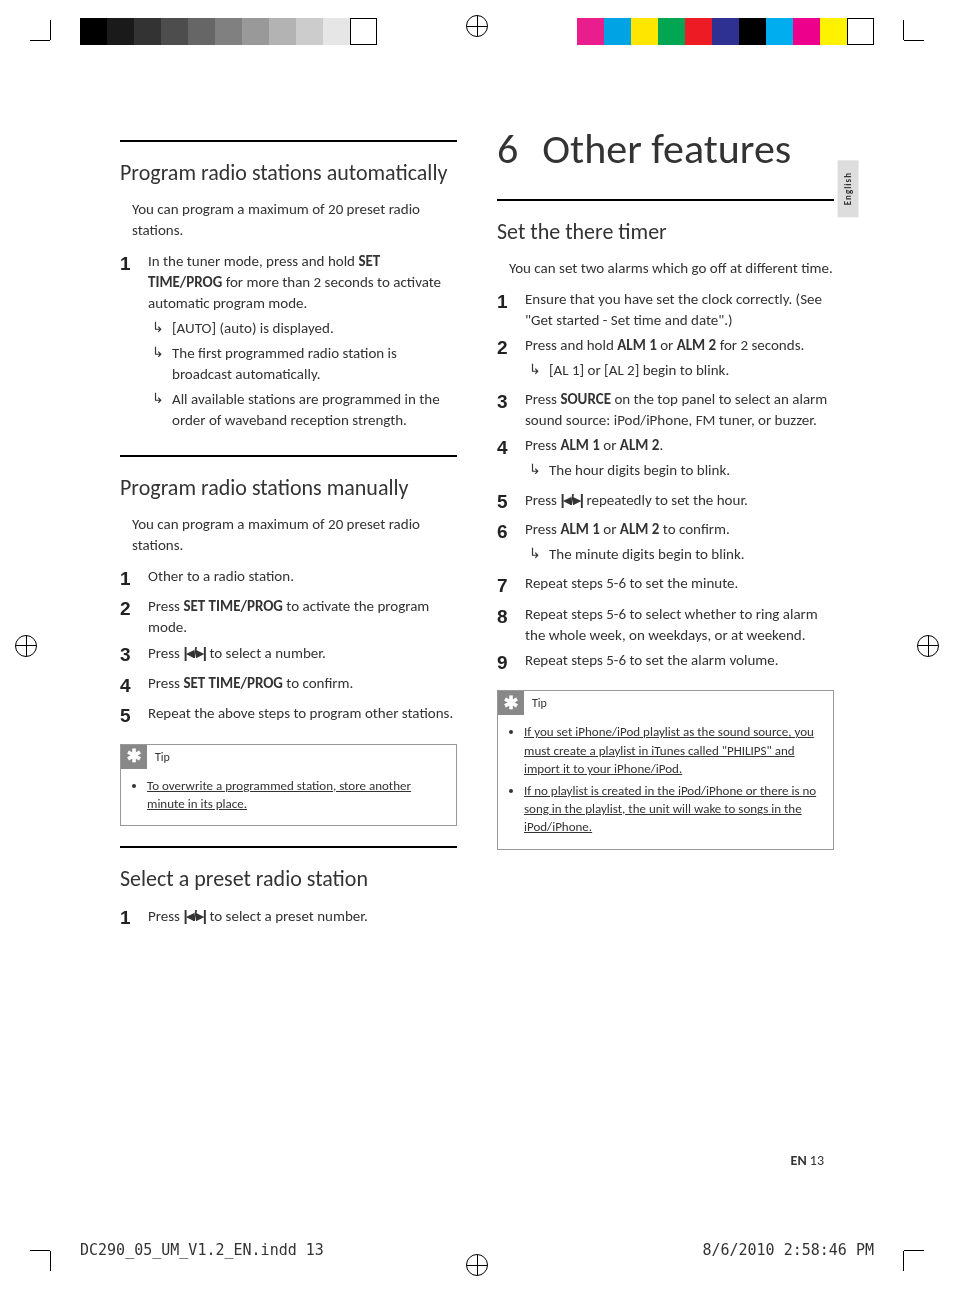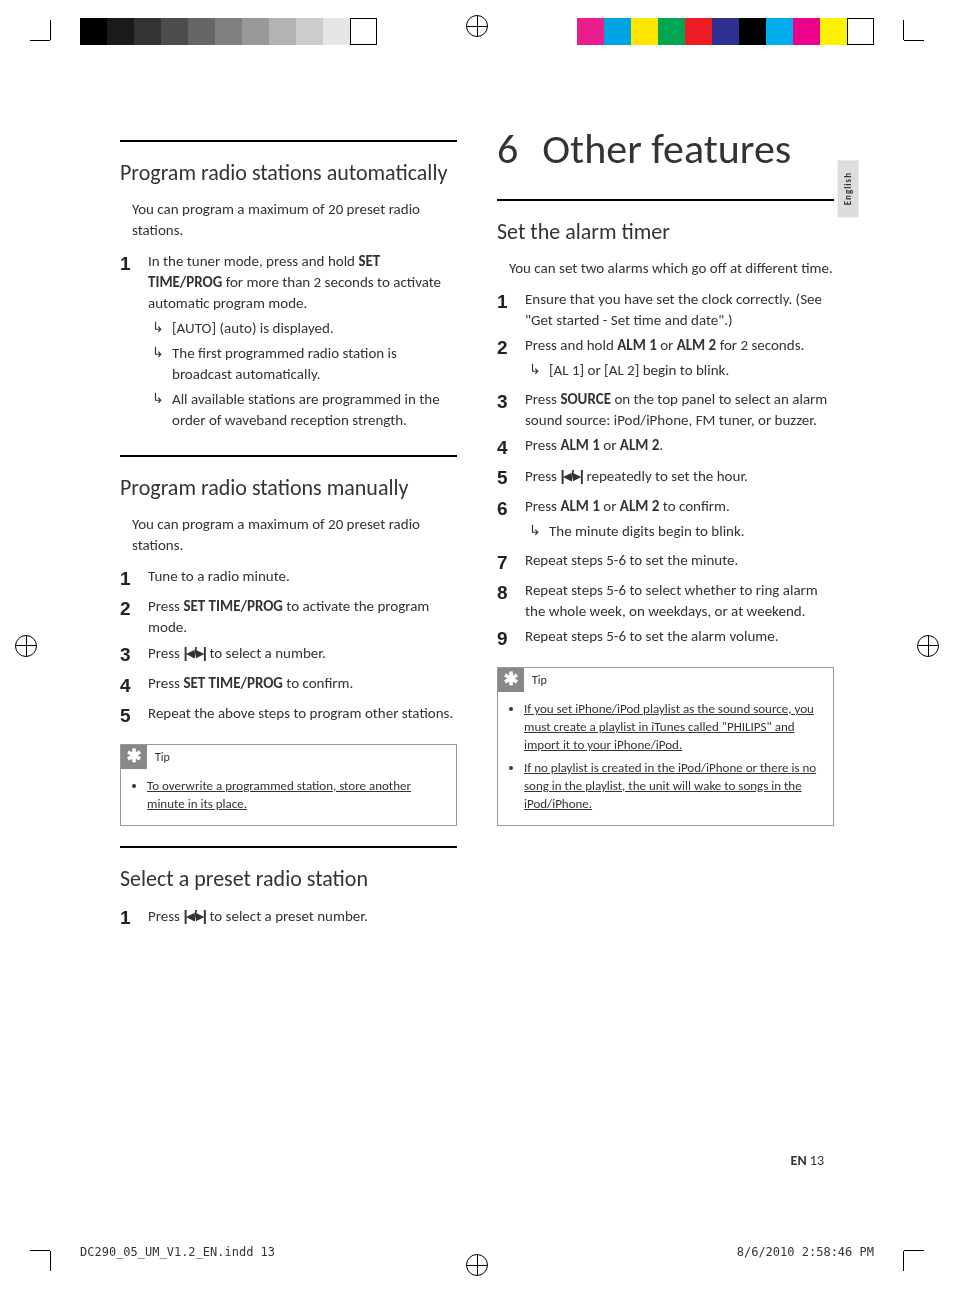--- a/index.html
+++ b/index.html
@@ -151,21 +151,21 @@
   }
   .footer .en { font-weight: bold; margin-right: 0;}
   .print-footer {
     position: absolute;
     bottom: 30px;
     left: 80px;
     right: 80px;
     display: flex;
     justify-content: space-between;
     font-family: monospace;
-    font-size: 12px;
+    font-size: 15px;
     color: #333;
   }
   .corner { position:absolute; width:30px; height:30px;}
   .corner::before, .corner::after { content:""; position:absolute; background:#000;}
   .corner::before { width:1px; height:20px;}
   .corner::after { height:1px; width:20px;}
   .tl { top:40px; left:50px;} .tl::before{top:-20px;left:0;} .tl::after{left:-20px;top:0;}
   .tr { top:40px; right:50px;} .tr::before{top:-20px;right:0;} .tr::after{right:-20px;top:0;}
   .bl { bottom:40px; left:50px;} .bl::before{bottom:-20px;left:0;} .bl::after{left:-20px;bottom:0;}
   .br { bottom:40px; right:50px;} .br::before{bottom:-20px;right:0;} .br::after{right:-20px;bottom:0;}
@@ -229,21 +229,21 @@
           </ul>
         </div>
       </li>
     </ul>
 
     <h1 class="section-title">Program radio stations manually</h1>
     <p class="intro">You can program a maximum of 20 preset radio stations.</p>
     <ul class="steps">
       <li>
           <span class="step-num">1</span>
-          <div class="step-body">Tune to a radio minute.</div>
+          <div class="step-body">Other to a radio station.</div>
         </li>
       <li>
           <span class="step-num">2</span>
           <div class="step-body"><span>Press </span><span class="bold">SET TIME/PROG</span><span> to activate the program mode.</span></div>
         </li>
       <li>
           <span class="step-num">3</span>
           <div class="step-body"><span>Press </span><span class="skip-icon">|◂/▸|</span><span> to select a number.</span></div>
         </li>
       <li>
@@ -273,21 +273,21 @@
           <span class="step-num">1</span>
           <div class="step-body"><span>Press </span><span class="skip-icon">|◂/▸|</span><span> to select a preset number.</span></div>
         </li>
     </ul>
   </div>
 
   <div class="col">
     <h1 class="chapter">
       <span class="num">6</span><span>Other features</span>
     </h1>
-    <h1 class="section-title">Set the alarm timer</h1>
+    <h1 class="section-title">Set the there timer</h1>
     <p class="intro">You can set two alarms which go off at different time.</p>
     <ul class="steps">
       <li>
           <span class="step-num">1</span>
           <div class="step-body">Ensure that you have set the clock correctly. (See "Get started - Set time and date".)</div>
         </li>
       <li>
           <span class="step-num">2</span>
           <div class="step-body">
         <span>Press and hold </span><span class="bold">ALM 1</span><span> or </span><span class="bold">ALM 2</span><span> for 2 seconds.</span>
@@ -297,20 +297,23 @@
       </div>
         </li>
       <li>
           <span class="step-num">3</span>
           <div class="step-body"><span>Press </span><span class="bold">SOURCE</span><span> on the top panel to select an alarm sound source: iPod/iPhone, FM tuner, or buzzer.</span></div>
         </li>
       <li>
           <span class="step-num">4</span>
           <div class="step-body">
         <span>Press </span><span class="bold">ALM 1</span><span> or </span><span class="bold">ALM 2</span><span>.</span>
+        <ul class="sub-results">
+              <li>The hour digits begin to blink.</li>
+            </ul>
       </div>
         </li>
       <li>
           <span class="step-num">5</span>
           <div class="step-body"><span>Press </span><span class="skip-icon">|◂/▸|</span><span> repeatedly to set the hour.</span></div>
         </li>
       <li>
           <span class="step-num">6</span>
           <div class="step-body">
         <span>Press </span><span class="bold">ALM 1</span><span> or </span><span class="bold">ALM 2</span><span> to confirm.</span>

